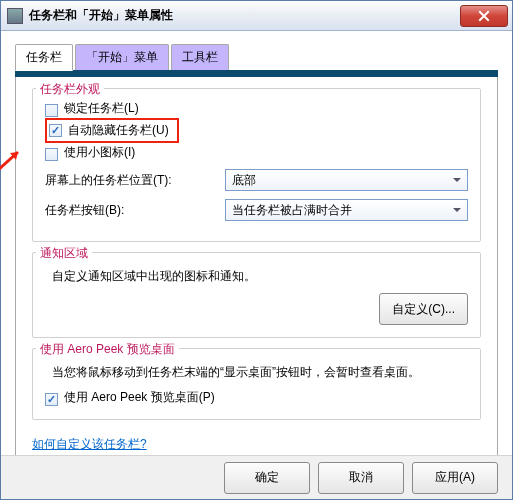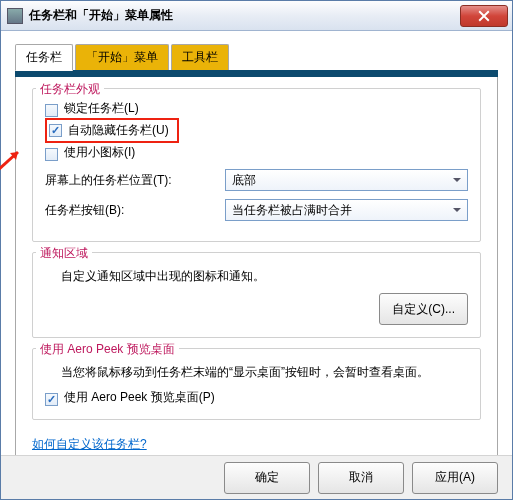--- a/index.html
+++ b/index.html
@@ -5,36 +5,36 @@
 * { box-sizing: border-box; margin: 0; padding: 0; }
 body { font-family: "Microsoft YaHei", "SimSun", sans-serif; font-size: 12px; background: #fff; }
 .window { width: 513px; height: 500px; border: 1px solid #5a7ca8; background: #fff; position: relative; }
 .titlebar { height: 30px; background: linear-gradient(to bottom, #fdfdfe, #e8edf5 50%, #d9e2ef); display: flex; align-items: center; border-bottom: 1px solid #a0b4d0; font-weight: bold; }
 .titlebar-icon { width: 16px; height: 16px; margin: 0 6px; background: linear-gradient(#8aa,#678); border: 1px solid #556; }
 .titlebar-text { flex: 1; color: #000; font-size: 12px; }
 .close-btn { width: 48px; height: 22px; margin-right: 4px; background: linear-gradient(to bottom,#e48f8a,#d1453a 50%,#c0392b); border: 1px solid #8b2e24; border-radius: 3px; color: #fff; display: flex; align-items: center; justify-content: center; cursor: pointer; }
 .close-btn svg { width: 12px; height: 12px; }
 .content { padding: 12px 14px 0 14px; }
 .tabs { display: flex; border-bottom: 7px solid #0c4a6e; position: relative; top: 1px; }
-.tab { padding: 4px 10px; border: 1px solid #a8a8a8; border-bottom: none; background: #eab308; margin-right: 2px; cursor: pointer; border-radius: 2px 2px 0 0; }
+.tab { padding: 4px 10px; border: 1px solid #a8a8a8; border-bottom: none; background: #c4b5fd; margin-right: 2px; cursor: pointer; border-radius: 2px 2px 0 0; }
 .tab.active { background: #fff; position: relative; z-index: 2; border-bottom: 1px solid #fff; margin-bottom: -1px; }
 .panel { border: 1px solid #a8a8a8; border-top: none; padding: 12px 16px; background: #fff; }
 .group { border: 1px solid #d0d0d0; border-radius: 2px; padding: 10px 12px 12px 12px; margin-bottom: 10px; position: relative; }
 .group-title { position: absolute; top: -8px; left: 3px; background: #fff; padding: 0 4px; color: #be185d; font-size: 12px; }
 .row { display: flex; align-items: flex-end; margin: 1px 0; }
 .checkbox { width: 13px; height: 13px; border: 1px solid #7a9ec9; background: linear-gradient(#f5f9fd,#e2ecf8); margin-right: 6px; display: flex; align-items: center; justify-content: center; cursor: pointer; flex-shrink: 0; }
 .checkbox.checked::after { content: "✓"; color: #2b6dbf; font-size: 11px; font-weight: bold; line-height: 1; }
 .highlight { border: 2px solid #e21; padding: 2px 8px 2px 2px; display: inline-flex; align-items: center; }
 .arrow-annot { position: absolute; left: -5px; top: 115px; }
 .arrow-annot svg { width: 30px; height: 26px; }
 .form-row { display: flex; align-items: center; margin: 8px 0; }
 .form-label { flex: 0 0 180px; }
 .select { flex: 1; height: 22px; border: 1px solid #7a9ec9; background: linear-gradient(#fff,#eef3fa); padding: 0 20px 0 6px; position: relative; display: flex; align-items: center; cursor: pointer; }
 .select::after { content: ""; position: absolute; right: 6px; top: 8px; border: 4px solid transparent; border-top-color: #556; }
-.desc { margin: 4px 0 8px 16px; line-height: 1.5; }
+.desc { margin: 4px 0 8px 7px; line-height: 1.5; }
 .btn { min-width: 86px; height: 32px; border: 1px solid #8a8a8a; background: linear-gradient(#fdfdfd,#e5e5e5); border-radius: 3px; cursor: pointer; padding: 0 12px; font-size: 12px; font-family: inherit; }
 .btn-row-right { display: flex; justify-content: flex-end; }
 .link { color: #0066cc; text-decoration: underline; cursor: pointer; display: inline-block; margin-top: 6px; }
 .footer { position: absolute; bottom: 0; left: 0; right: 0; height: 44px; background: #f0f0f0; border-top: 1px solid #d4d4d4; display: flex; align-items: center; justify-content: flex-end; gap: 8px; padding: 0 14px; }
 </style>
 </head>
 <body>
 
 <div class="window">
   <div class="titlebar">

